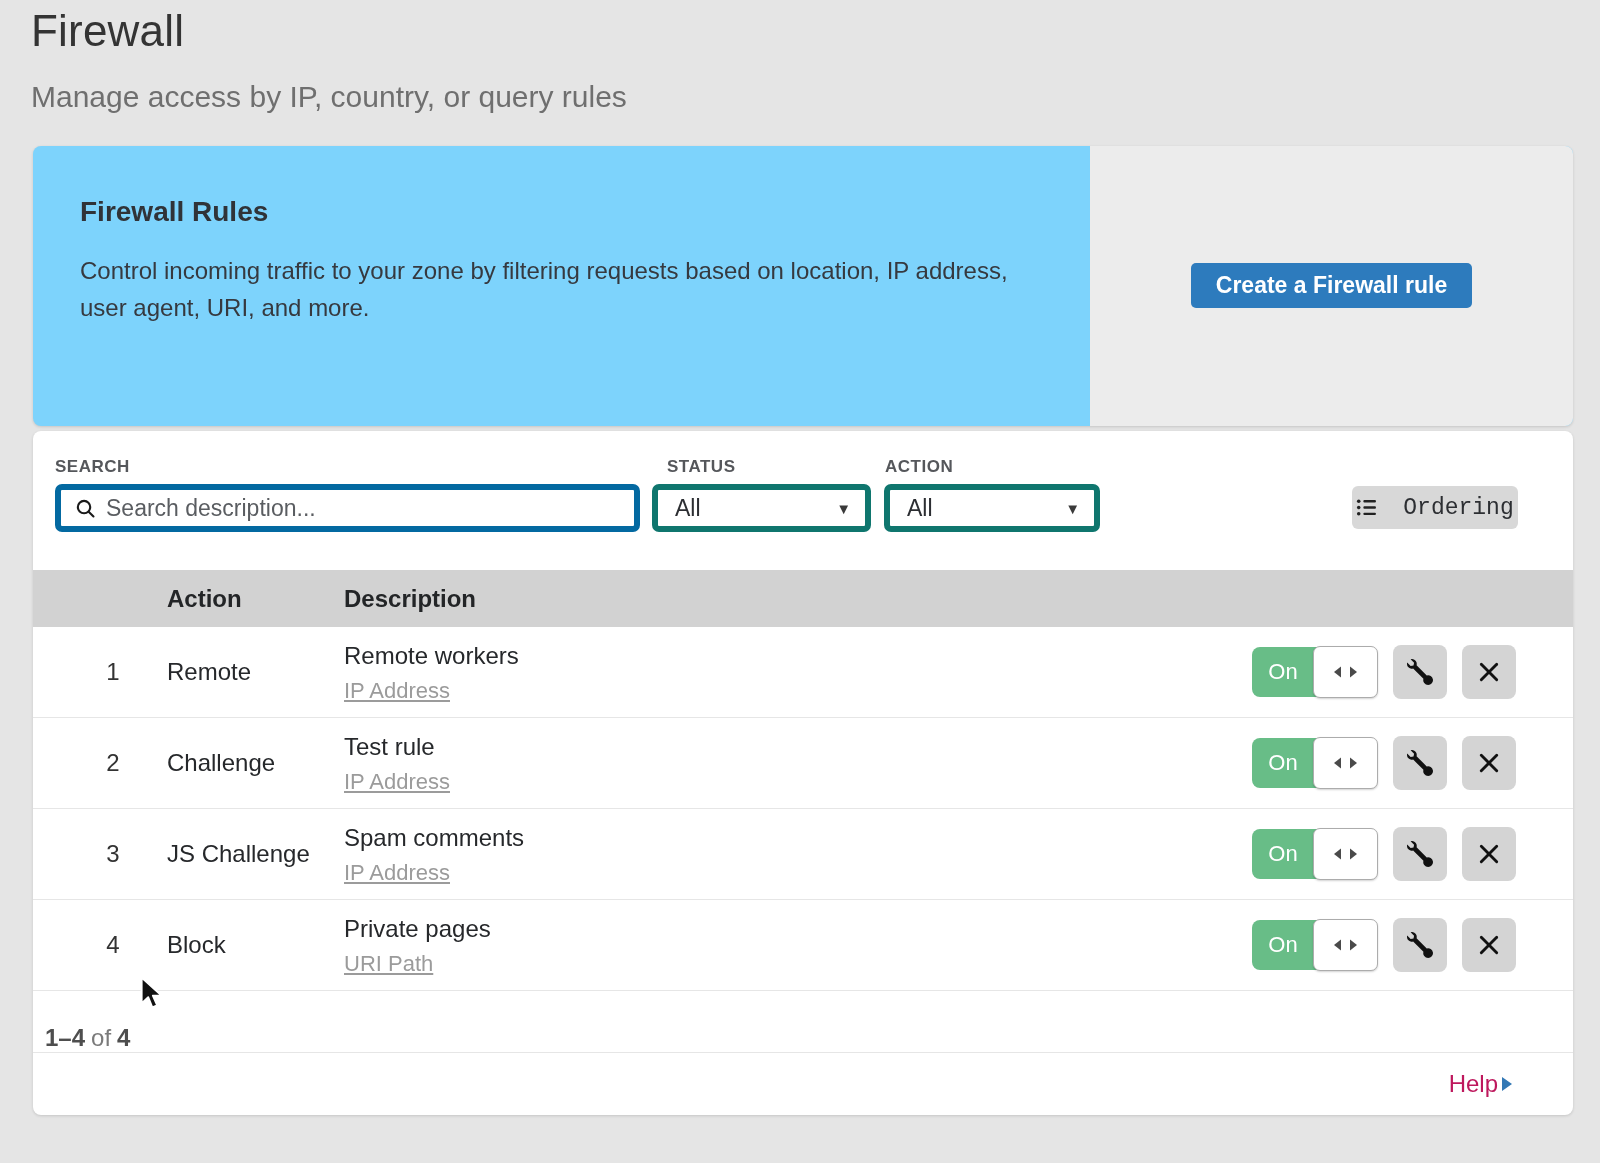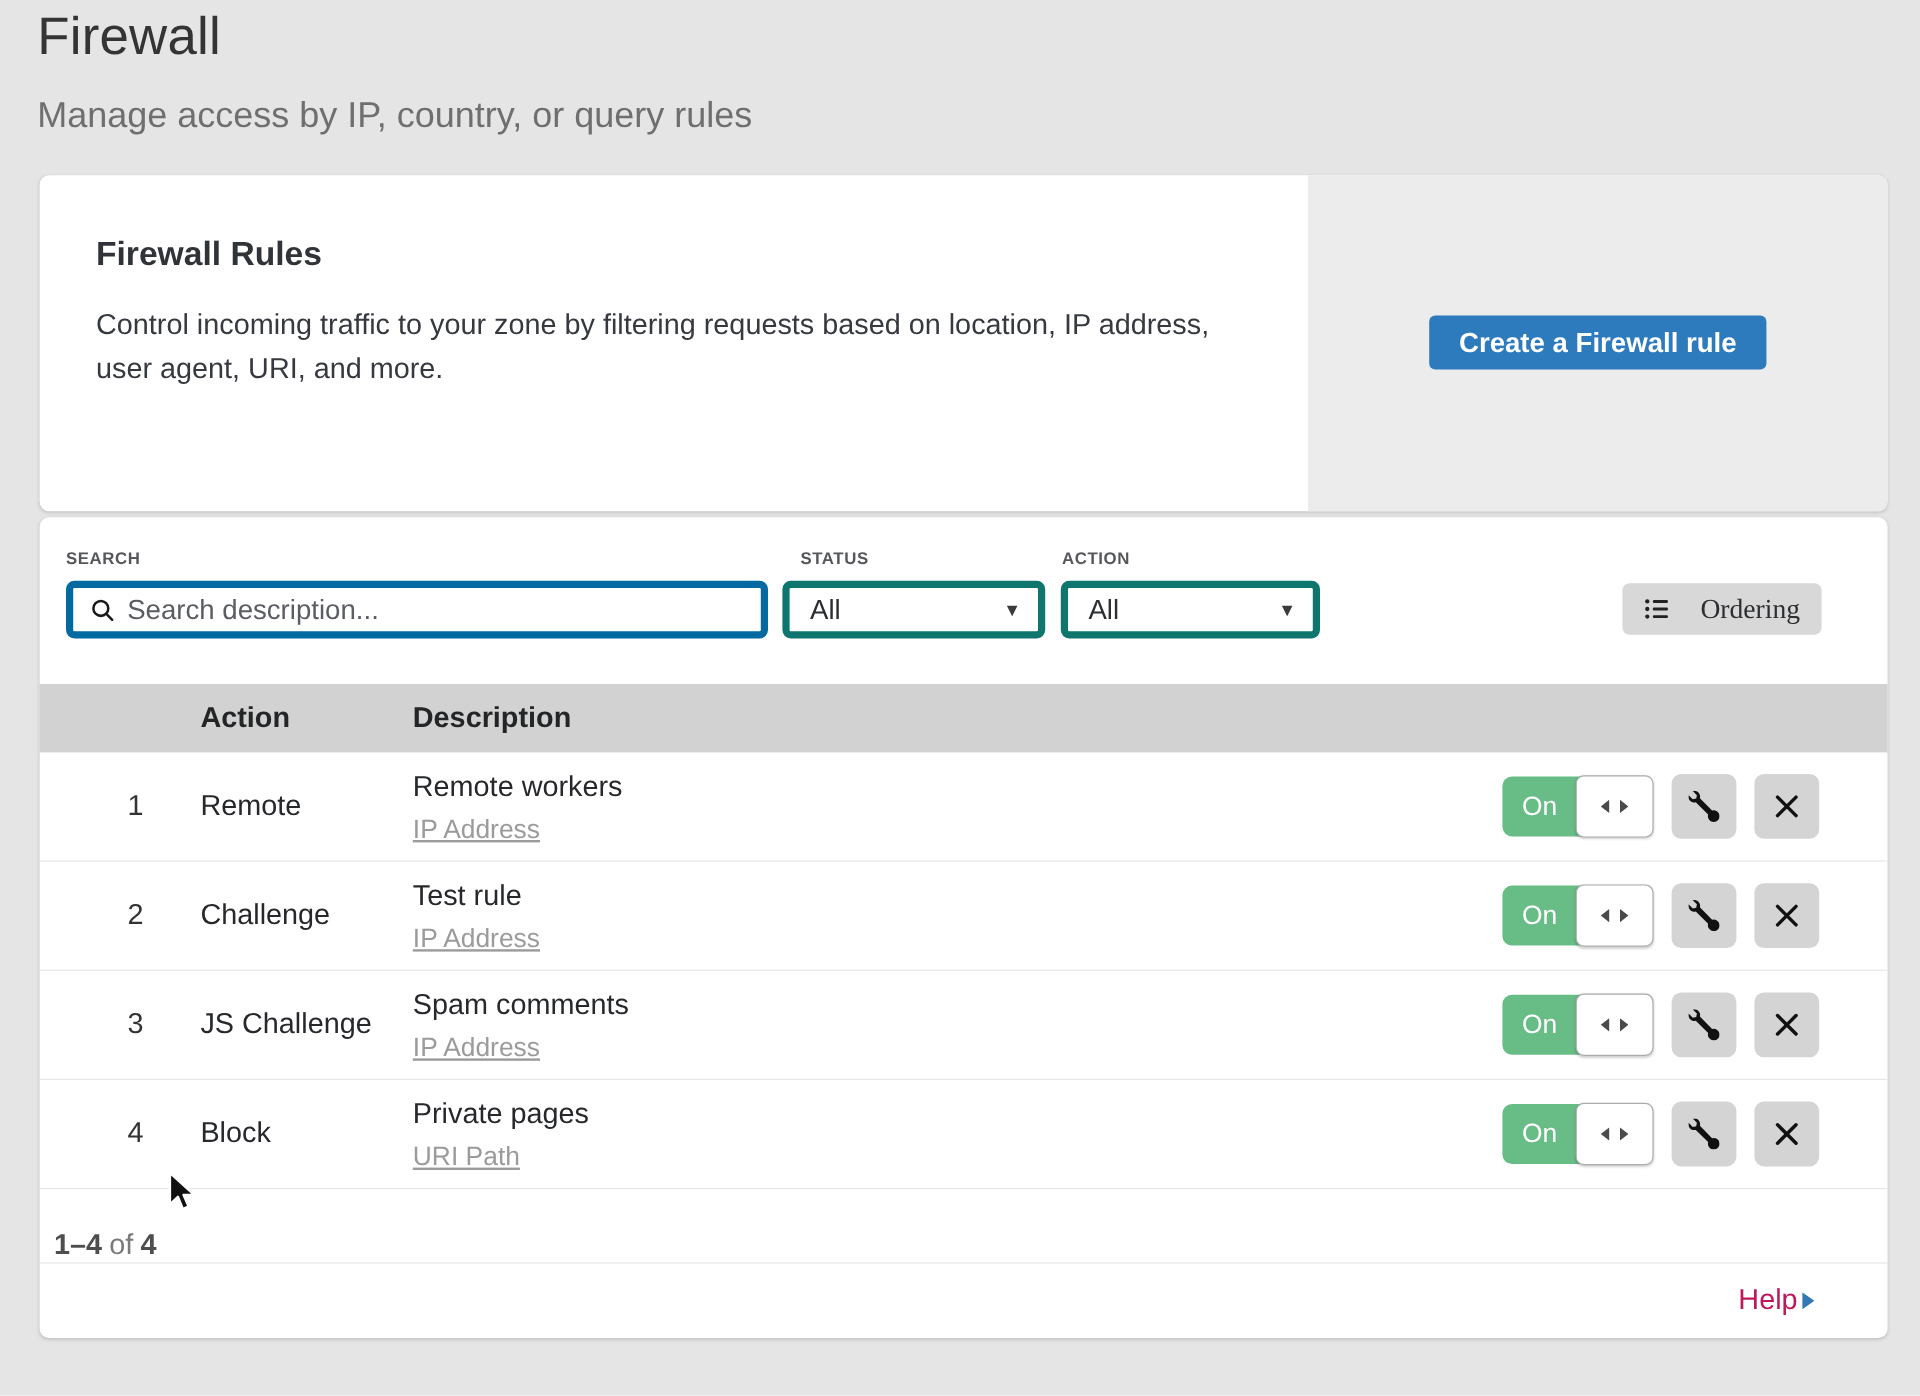--- a/index.html
+++ b/index.html
@@ -13,21 +13,21 @@
   }
   .page { position:absolute; inset:0; }
 
   
   .page-title { position:absolute; left:31px; top:6px; font-size:44px; font-weight:500; color:#343434; letter-spacing:.2px; }
   .page-subtitle { position:absolute; left:31px; top:80px; font-size:30px; font-weight:400; color:#6f6f6f; }
 
   
   .intro-card {
     position:absolute; left:33px; top:146px; width:1540px; height:280px;
-    background:#ffffff; border-radius:8px;
+    background:#7dd3fc; border-radius:8px;
     box-shadow:0 1px 3px rgba(0,0,0,.14);
   }
   .intro-left { position:absolute; left:0; top:0; width:1057px; height:100%; padding:50px 40px 0 47px; }
   .intro-heading { font-size:28px; font-weight:700; color:#303338; }
   .intro-desc { margin-top:24px; font-size:24px; line-height:37px; color:#36393f; max-width:950px; }
   .intro-usage { margin-top:33px; font-size:24px; font-weight:700; color:#2c2e32; }
   .intro-right {
     position:absolute; left:1057px; top:0; right:0; bottom:0;
     background:#ececec; border-radius:0 8px 8px 0;
     display:flex; justify-content:center;
@@ -38,21 +38,21 @@
     font-family:inherit; font-size:23px; font-weight:600; padding:0 25px; cursor:pointer;
   }
 
   
   .rules-card {
     position:absolute; left:33px; top:431px; width:1540px; height:684px;
     background:#ffffff; border-radius:8px;
     box-shadow:0 1px 3px rgba(0,0,0,.14);
   }
   .filter-label {
-    position:absolute; top:26px; font-size:14px; font-weight:700;
+    position:absolute; top:26px; font-size:17px; font-weight:700;
     letter-spacing:.5px; color:#55575b;
   }
   .lbl-search { left:22px; } .lbl-status { left:634px; } .lbl-action { left:852px; }
   .search-box {
     position:absolute; left:22px; top:53px; width:585px; height:48px;
     border:6px solid #0369a1; border-radius:7px; background:#fff;
     display:flex; align-items:center; padding:0 12px 0 14px;
   }
   .search-box svg { flex:0 0 auto; margin-right:10px; }
   .search-box input {
@@ -65,21 +65,21 @@
     border:6px solid #0f766e; border-radius:7px; background:#fff;
     display:flex; align-items:center; padding:0 14px 0 17px;
     font-size:23px; color:#2c2e32; cursor:pointer;
   }
   .sel-status { left:619px; width:219px; }
   .sel-action { left:851px; width:216px; }
   .select .caret { margin-left:auto; font-size:15px; color:#3a3a3a; }
   .btn-ordering {
     position:absolute; left:1319px; top:55px; width:166px; height:43px;
     background:#d8d8d8; border:none; border-radius:6px; cursor:pointer;
-    font-family:Liberation Serif, serif; font-size:23px; color:#2c2e32;
+    font-family:Liberation Mono, monospace; font-size:23px; color:#2c2e32;
     display:flex; align-items:center; justify-content:center; gap:26px;
   }
 
   
   .thead {
     position:absolute; left:0; top:139px; width:100%; height:57px;
     background:#d2d2d2; font-size:24px; font-weight:700; color:#232527;
   }
   .thead .th-action { position:absolute; left:134px; line-height:57px; }
   .thead .th-desc { position:absolute; left:311px; line-height:57px; }

